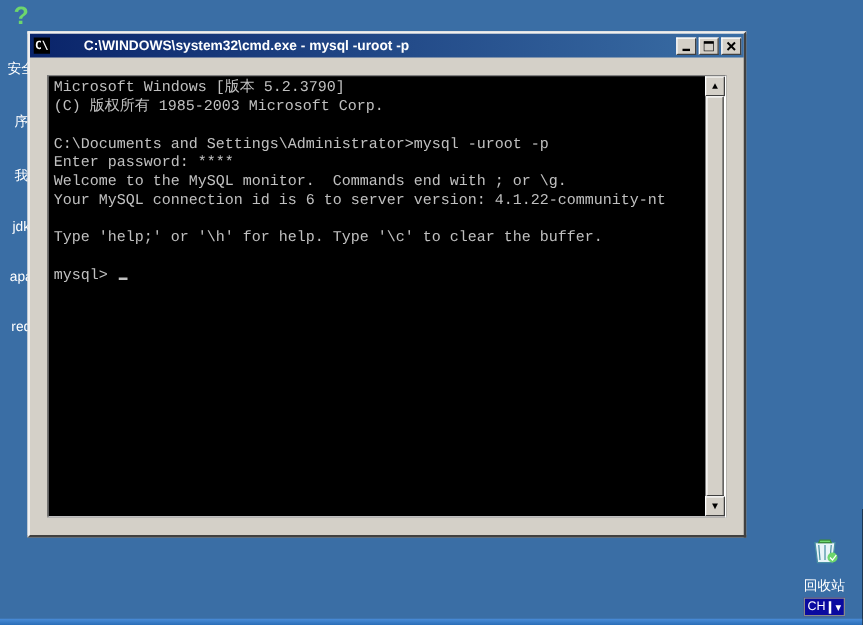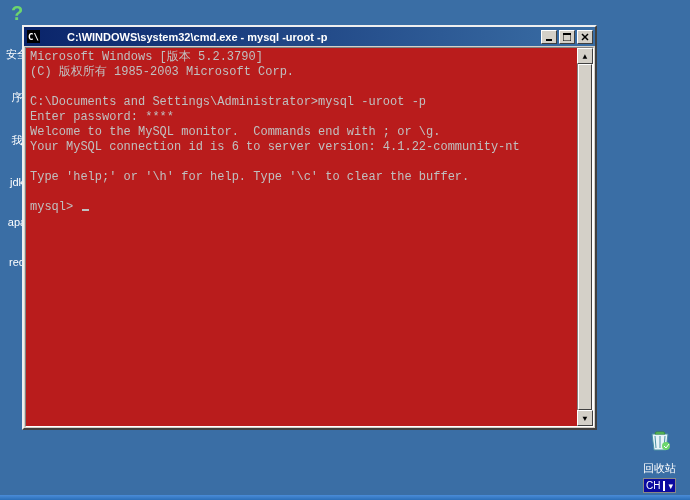--- a/index.html
+++ b/index.html
@@ -105,29 +105,29 @@
       display: flex; align-items: center; justify-content: center;
       font-family: Tahoma, sans-serif;
       font-size: 9px; font-weight: bold;
       color: #000;
       cursor: pointer;
     }
     .win-btn svg { display:block; }
 
     .terminal {
       flex: 1;
-      background: #b91c1c;
+      background: #000000;
       color: #C0C0C0;
       font-family: "Courier New", monospace;
       font-size: 12px;
       line-height: 15px;
       padding: 16px 4px;
       white-space: pre;
       overflow: hidden;
-      margin: 1px;
+      margin: 14px;
       border: 1px solid;
       border-color: #808080 #fff #fff #808080;
       position: relative;
     }
     .terminal-scrollbar {
       position: absolute;
       right: 0; top: 0; bottom: 0;
       width: 16px;
       background: #D4D0C8;
       display: flex;

